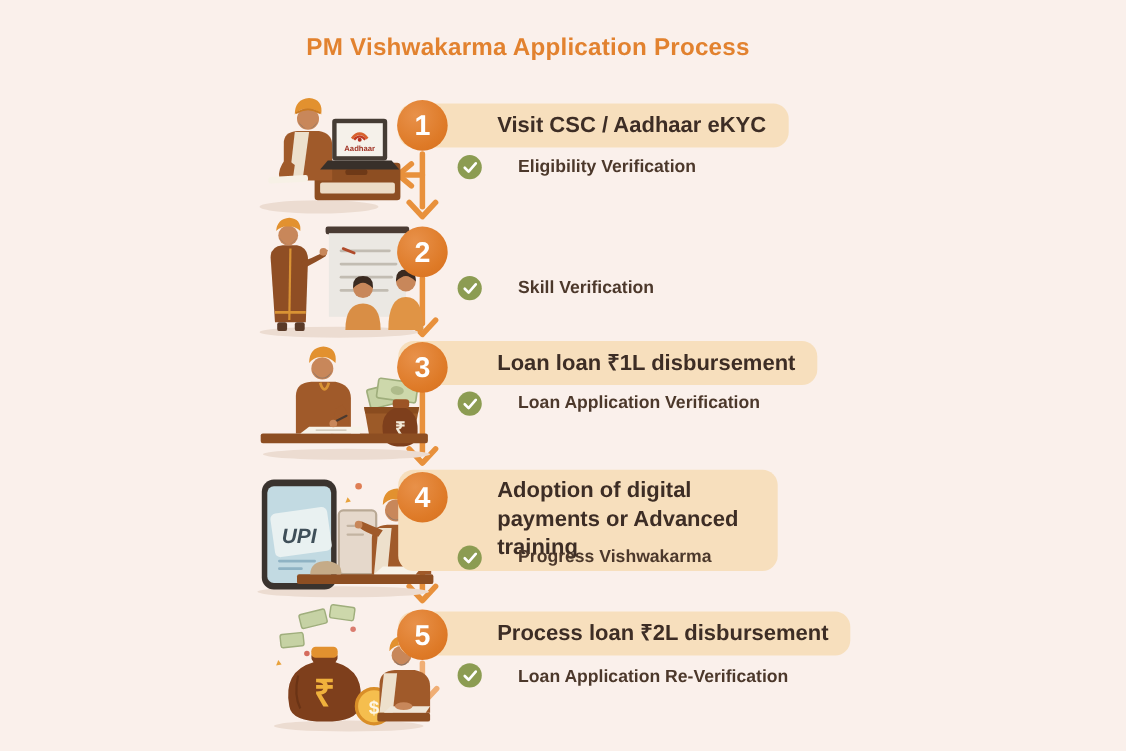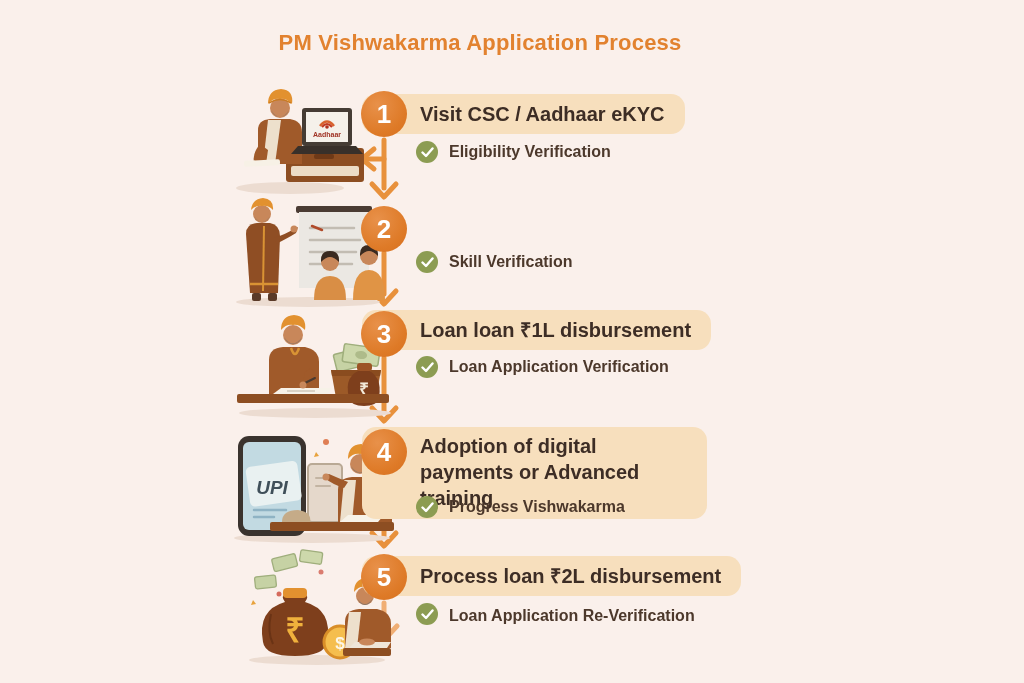--- a/index.html
+++ b/index.html
@@ -12,32 +12,32 @@
 
   .flow-arrows { position:absolute; left:0; top:0; width:1024px; height:683px; pointer-events:none; }
 
   .num { position:absolute; left:361px; width:46px; height:46px; border-radius:50%;
     background:radial-gradient(circle at 36% 30%, #e8914a 0%, #de7a27 65%, #d66f1f 100%);
     color:#fff; font-size:26px; font-weight:bold; display:flex; align-items:center; justify-content:center;
     z-index:3; }
   .num.n1 { top:91px; } .num.n2 { top:206px; } .num.n3 { top:311px; } .num.n4 { top:429px; } .num.n5 { top:554px; }
 
   .pill { position:absolute; left:362px; background:#f7dfbd; border-radius:14px;
-    padding:7px 20px 7px 58px; font-size:20px; font-weight:bold; line-height:26px;
+    padding:7px 20px 7px 90px; font-size:20px; font-weight:bold; line-height:26px;
     color:#3d2d25; white-space:nowrap; z-index:2; }
   .pill.p1 { top:94px; } .pill.p2 { top:204px; } .pill.p3 { top:310px; }
   .pill.p4 { top:427px; white-space:normal; max-width:345px; padding-top:6px; padding-bottom:8px; }
   .pill.p5 { top:556px; }
 
   .verify { position:absolute; left:416px; display:flex; align-items:center; gap:11px; z-index:2; }
   .verify.v1 { top:141px; } .verify.v2 { top:251px; } .verify.v3 { top:356px;text-align:center; }
   .verify.v4 { top:496px; } .verify.v5 { top:603px;align-items:flex-end; }
   .check { width:22px; height:22px; border-radius:50%; background:#8c9c52; flex:0 0 auto;
     display:flex; align-items:center; justify-content:center; }
-  .vtext { font-size:16px; font-weight:bold; color:#4c382b; white-space:nowrap; }
+  .vtext { font-size:16px; font-weight:bold; color:#4c382b; white-space:nowrap;margin-left:22px; }
 
   .illu { position:absolute; z-index:1; }
   .illu.i1 { left:228px; top:84px; }
   .illu.i2 { left:226px; top:196px; }
   .illu.i3 { left:235px; top:308px; }
   .illu.i4 { left:228px; top:424px; }
   .illu.i5 { left:245px; top:548px; }
 </style>
 </head>
 <body>

